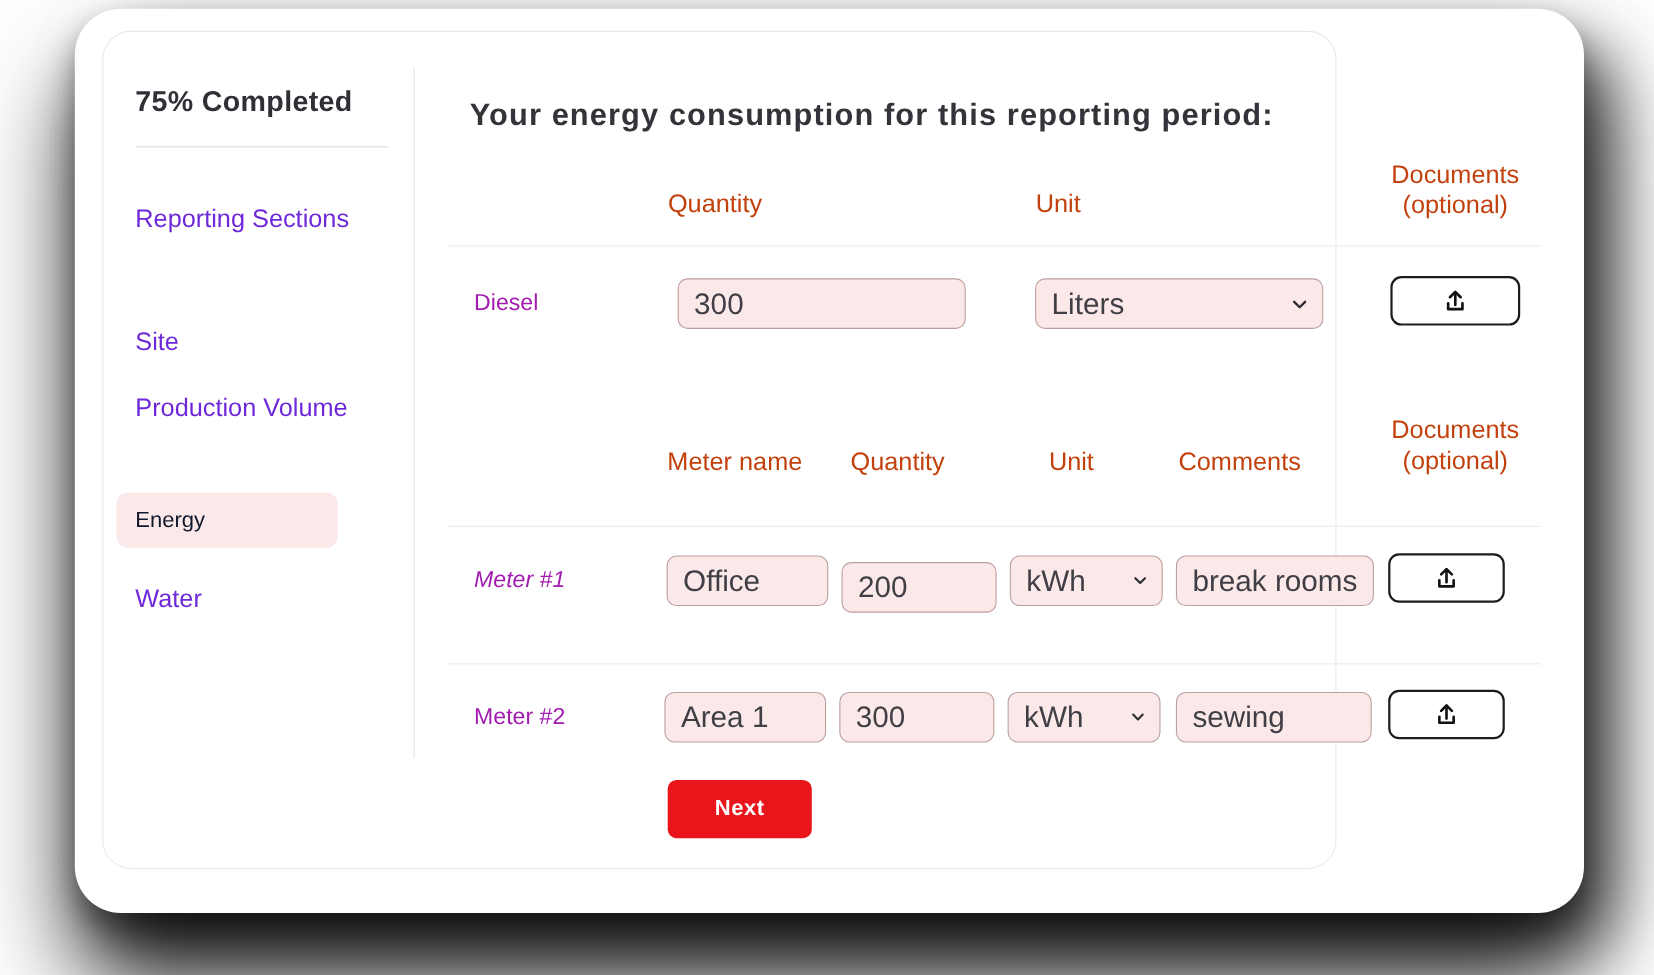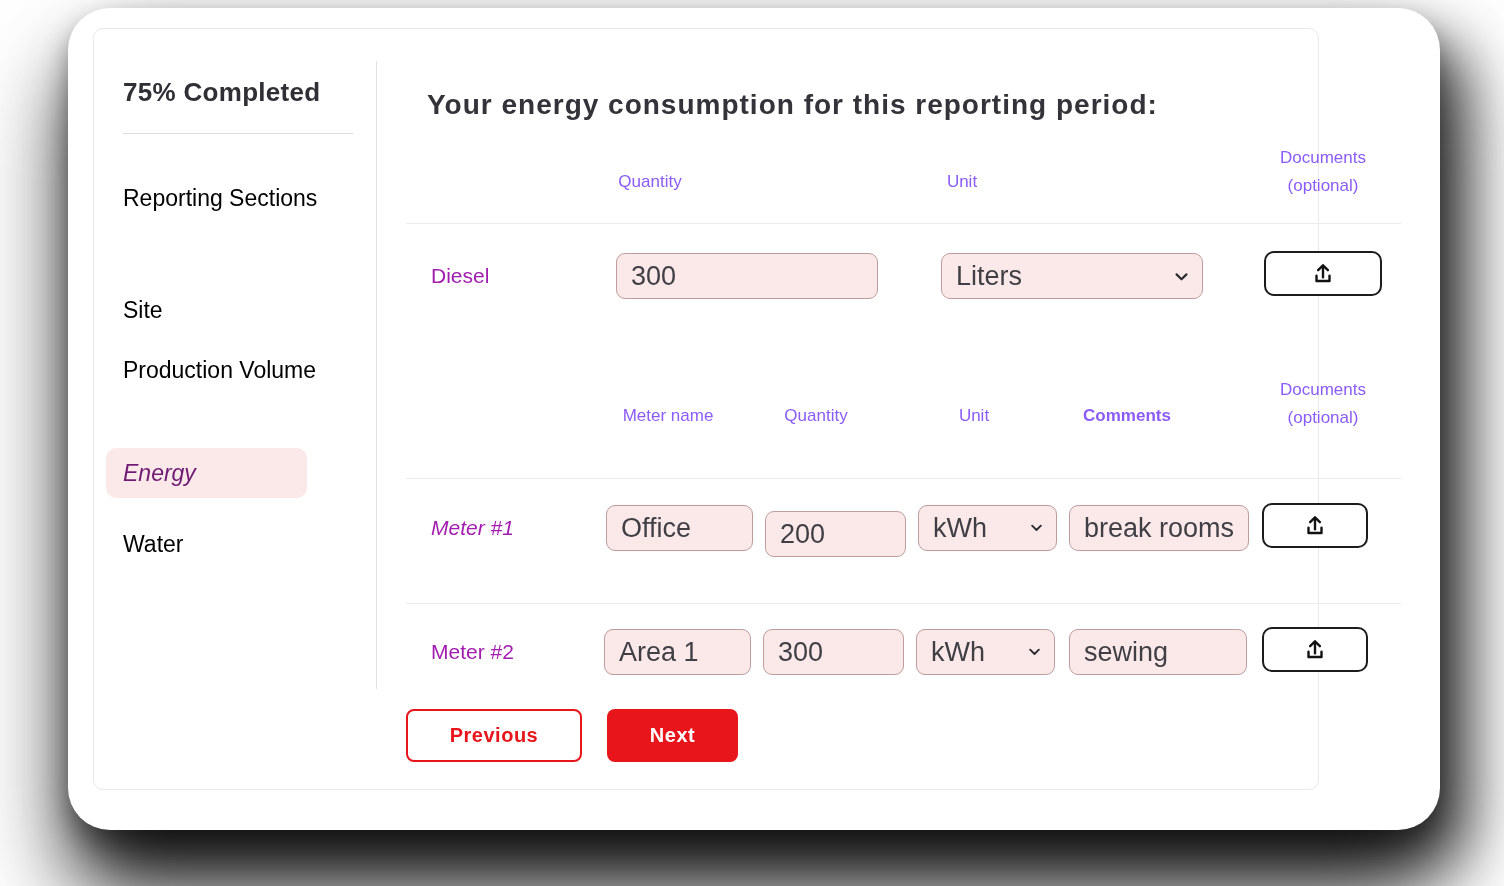--- a/index.html
+++ b/index.html
@@ -18,41 +18,41 @@
     color:var(--text-dark);
   }
   .card{
     position:absolute;left:68px;top:8px;width:1372px;height:822px;
     background:#ffffff;border-radius:42px;
     box-shadow:0 14px 24px rgba(0,0,0,.30),
                26px 34px 60px rgba(0,0,0,.62),
                0 60px 90px rgba(0,0,0,.78);
   }
   .inner{
-    position:absolute;left:25px;top:20px;width:1226px;height:762px;
-    border:1px solid #e9e9e9;border-radius:10px;background:#fff;
+    position:absolute;left:25px;top:20px;width:1122px;height:762px;
+    border:1px solid #e9e9e9;border-radius:26px;background:#fff;
   }
   .abs{position:absolute;}
 
   
   .progress-title{left:29px;top:48px;font-size:26px;font-weight:700;letter-spacing:.3px;color:#2f2f36;}
   .sidebar-divider{left:29px;top:104px;width:230px;height:1px;background:#dcdcdc;}
   .v-divider{left:282px;top:32px;width:1px;height:628px;background:#e2e2e2;}
-  .nav-item{left:29px;font-size:23px;line-height:34px;color:#000000;cursor:pointer;}
+  .nav-item{left:29px;font-size:23px;line-height:34px;color:#6d28d9;cursor:pointer;}
   .nav-reporting{top:152px;width:200px;}
   .nav-site{top:264px;}
   .nav-production{top:324px;width:200px;}
   .nav-energy-pill{left:12px;top:419px;width:201px;height:50px;background:var(--pink-fill);
     border-radius:10px;cursor:pointer;}
-  .nav-energy-pill span{position:absolute;left:17px;top:0;line-height:50px;font-size:23px;color:#701a75;font-style:italic;}
+  .nav-energy-pill span{position:absolute;left:17px;top:0;line-height:50px;font-size:20px;color:#0f172a;}
   .nav-water{top:498px;}
 
   
   .page-title{left:333px;top:60px;font-size:28px;font-weight:800;letter-spacing:1px;color:#33333a;}
-  .col-label{font-size:17px;color:#8b5cf6;text-align:center;}
+  .col-label{font-size:23px;color:#c2410c;text-align:center;}
   .docs-label{line-height:28px;}
   .h-divider{height:1px;background:var(--divider);left:312px;width:995px;}
   .row-label{font-size:21px;color:#a21caf;line-height:46px;}
 
   input.fld,.select-wrap select{
     background:var(--pink-fill);
     border:1.5px solid var(--pink-border);
     border-radius:9px;
     font-family:"Liberation Sans","DejaVu Sans",sans-serif;
     font-size:27px;color:#3f3f45;
@@ -123,21 +123,21 @@
       <svg width="26" height="26" viewBox="0 0 24 24" fill="none" stroke="#111" stroke-width="2.2" stroke-linecap="round" stroke-linejoin="round">
           <path d="M12 15V4.5"></path>
           <path d="M7.5 8.5 12 4l4.5 4.5"></path>
           <path d="M6 13.5v5h12v-5"></path>
         </svg>
     </button>
 
     <div class="abs col-label" style="left:504px;top:377px;width:140px;">Meter name</div>
     <div class="abs col-label" style="left:652px;top:377px;width:140px;">Quantity</div>
     <div class="abs col-label" style="left:810px;top:377px;width:140px;">Unit</div>
-    <div class="abs col-label" style="left:963px;top:377px;width:140px;font-weight:bold;">Comments</div>
+    <div class="abs col-label" style="left:963px;top:377px;width:140px;">Comments</div>
     <div class="abs col-label docs-label" style="left:1149px;top:347px;width:160px;">
       <div>Documents</div>
       <div>(optional)</div>
     </div>
     <div class="abs h-divider" style="top:449px;"></div>
 
     <div class="abs row-label" style="left:337px;top:476px;font-style:italic;">Meter #1</div>
     <div class="abs fld-box" style="left:512px;top:476px;width:147px;">
       <input class="fld" type="text" value="Office" style="">
     </div>
@@ -183,17 +183,16 @@
       <input class="fld" type="text" value="sewing" style="">
     </div>
     <button class="abs upload-btn" style="left:1168px;top:598px;width:106px;height:45px;">
       <svg width="26" height="26" viewBox="0 0 24 24" fill="none" stroke="#111" stroke-width="2.2" stroke-linecap="round" stroke-linejoin="round">
           <path d="M12 15V4.5"></path>
           <path d="M7.5 8.5 12 4l4.5 4.5"></path>
           <path d="M6 13.5v5h12v-5"></path>
         </svg>
     </button>
 
-    <button class="abs btn btn-previous">Previous</button>
     <button class="abs btn btn-next">Next</button>
 
   </div>
 </div>
 
 </body></html>

